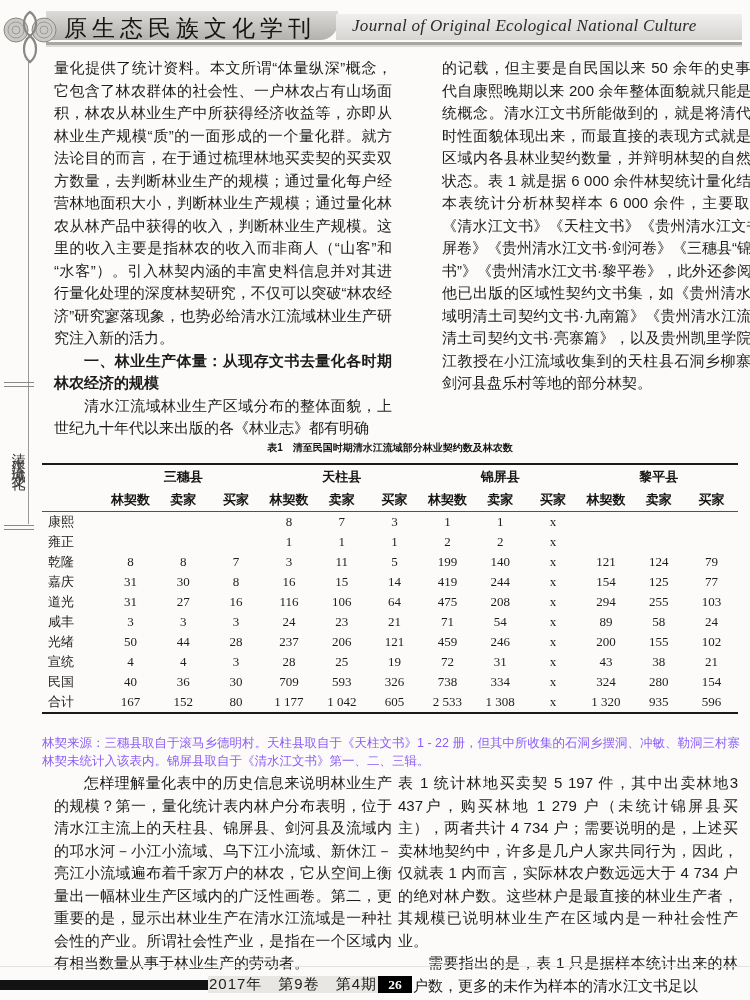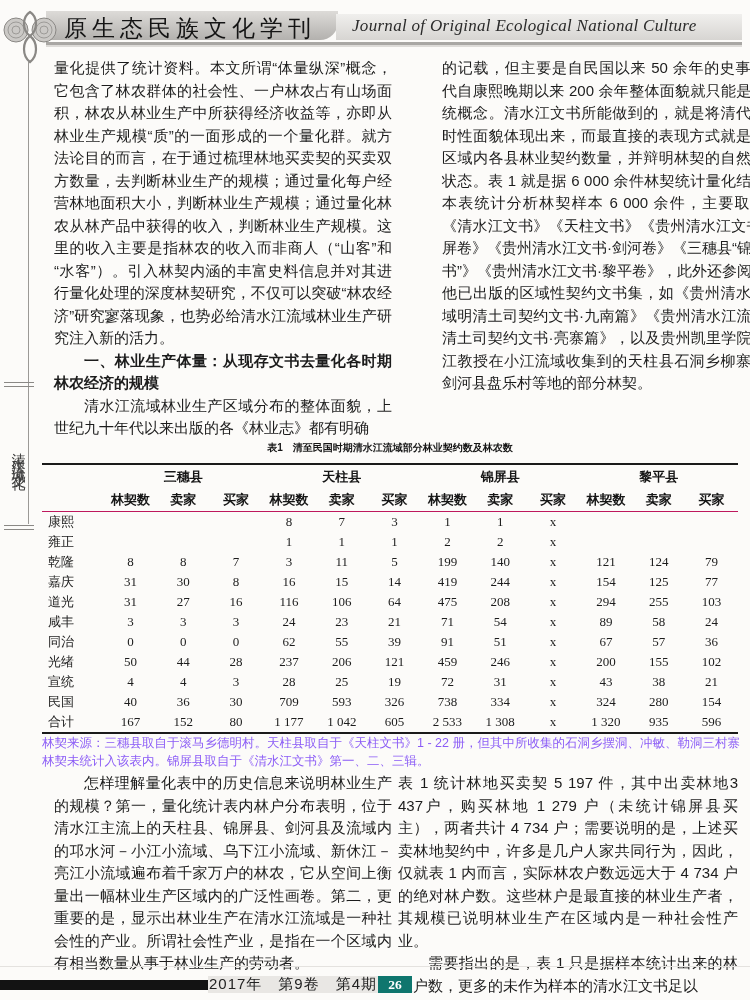--- a/index.html
+++ b/index.html
@@ -95,21 +95,21 @@
   #footer-hairline{position:absolute;left:0;top:966px;width:750px;height:1px;background:#e4e2df;}
   #footer{position:absolute;left:0;top:976px;width:750px;height:18px;}
   #footer-black-bar{position:absolute;left:0;top:4px;width:208px;height:10px;background:#131313;}
   #footer-issue-strip{
     position:absolute;left:208px;top:0;width:170px;height:17px;
     background:#e9e7e4;display:flex;align-items:center;justify-content:center;
     font-size:15px;letter-spacing:1px;color:#222;
   }
   #footer-page-box{
     position:absolute;left:378px;top:0;width:34px;height:17px;
-    background:#0f766e;color:#fff;display:flex;align-items:center;justify-content:center;
+    background:#000000;color:#fff;display:flex;align-items:center;justify-content:center;
     font-size:13.5px;font-weight:bold;
     font-family:"Liberation Serif","DejaVu Serif",serif;
   }
 </style>
 </head>
 <body>
 
 <div id="page">
 
   <div id="header-band-dark"></div>
@@ -260,35 +260,20 @@
           <td>23</td>
           <td>21</td>
           <td>71</td>
           <td>54</td>
           <td>x</td>
           <td>89</td>
           <td>58</td>
           <td>24</td>
         </tr>
         <tr>
-          <td class="era">同治</td>
-          <td>0</td>
-          <td>0</td>
-          <td>0</td>
-          <td>62</td>
-          <td>55</td>
-          <td>39</td>
-          <td>91</td>
-          <td>51</td>
-          <td>x</td>
-          <td>67</td>
-          <td>57</td>
-          <td>36</td>
-        </tr>
-        <tr>
           <td class="era">光绪</td>
           <td>50</td>
           <td>44</td>
           <td>28</td>
           <td>237</td>
           <td>206</td>
           <td>121</td>
           <td>459</td>
           <td>246</td>
           <td>x</td>

